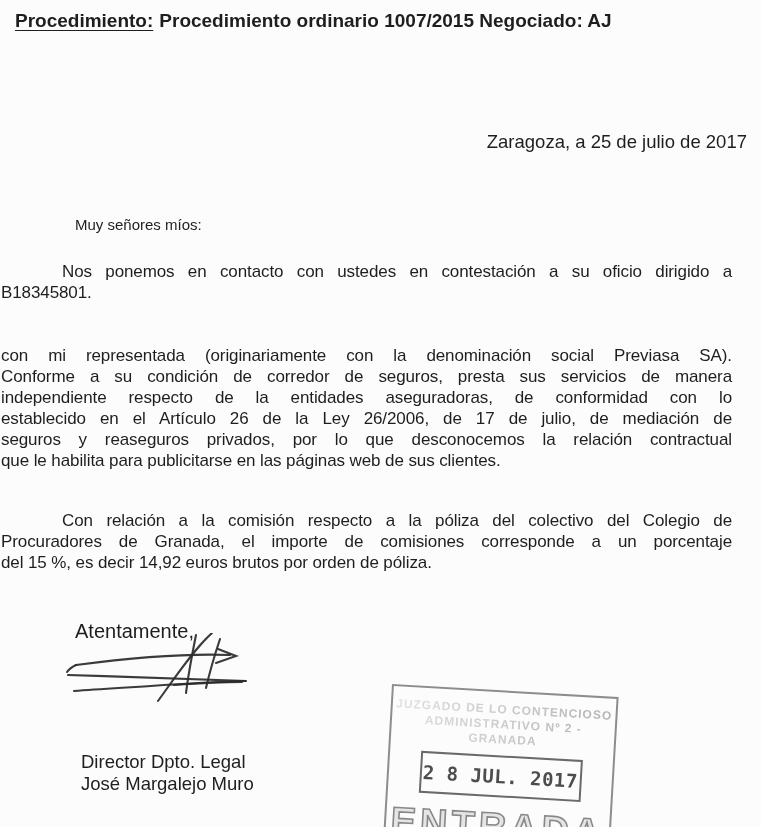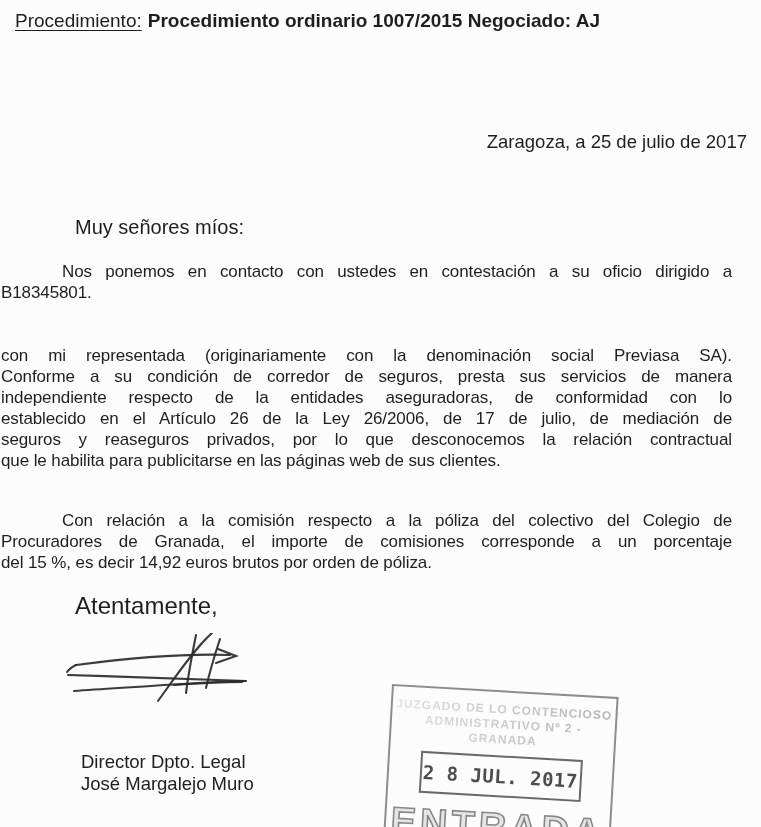--- a/index.html
+++ b/index.html
@@ -8,29 +8,29 @@
     width:761px; height:827px;
     margin:0 auto;
     background:#fcfcfc;
     overflow:hidden;
     font-family:"Liberation Sans", sans-serif;
     color:#1e1e1e;
   }
 
   
   .proc-header { position:absolute; left:15px; top:10px; font-size:19px; white-space:nowrap; }
-  .proc-header .label { font-weight:400; text-decoration:underline; text-underline-offset:3px; }
+  .proc-header .label { font-weight:700; text-decoration:underline; text-underline-offset:3px; }
   .proc-header .value { font-weight:700; margin-left:6px;margin-top:8px; }
 
   
   .dateline { position:absolute; right:14px; top:131px; font-size:18.5px; }
 
   
-  .salutation { position:absolute; left:75px; top:216px; font-size:20px; }
-  .closing    { position:absolute; left:75px; top:592px; font-size:24px; }
+  .salutation { position:absolute; left:75px; top:216px; font-size:15px; }
+  .closing    { position:absolute; left:75px; top:620px; font-size:20px; }
 
   
   .para { position:absolute; left:1px; width:731px; font-size:17px; }
   .para .tline {
     line-height:21px; height:21px;
     text-align:justify; text-align-last:justify;
     white-space:nowrap; letter-spacing:-0.1px;
   }
   .para .tline.first { text-indent:61px; }
   .para .tline.last  { text-align-last:left; }

